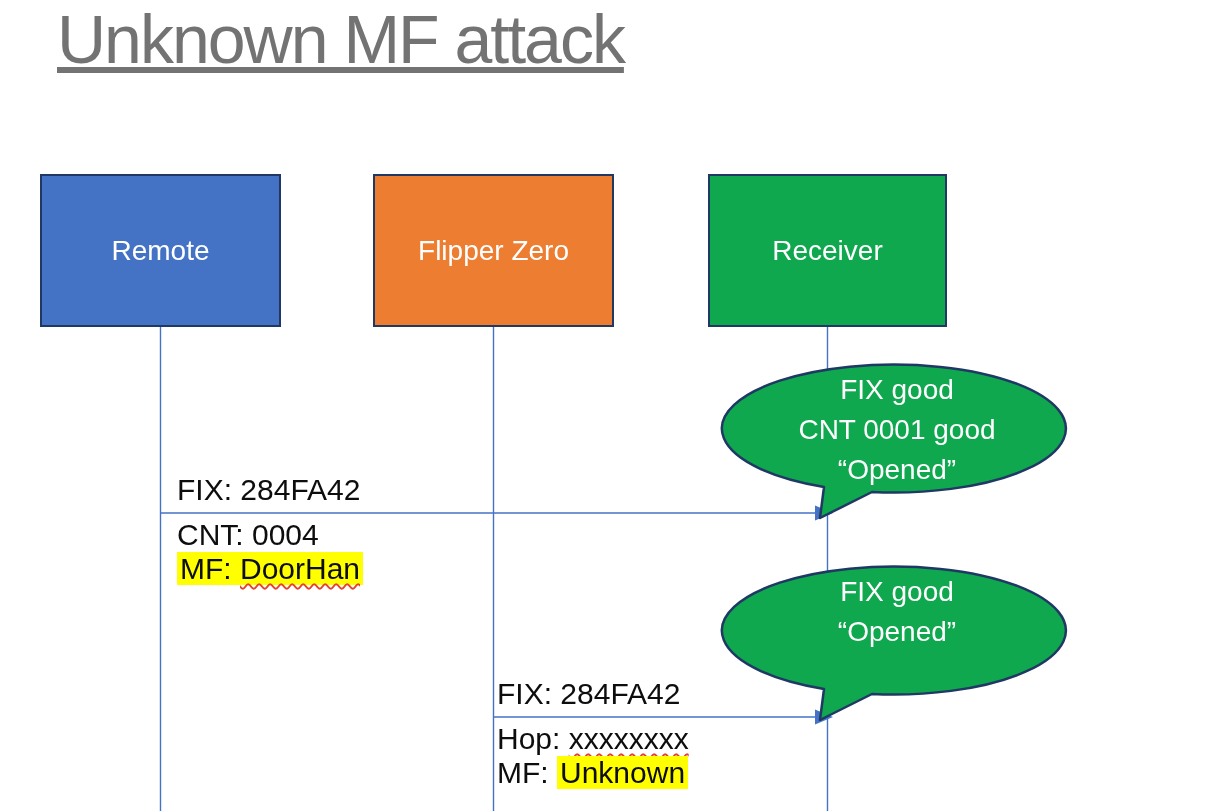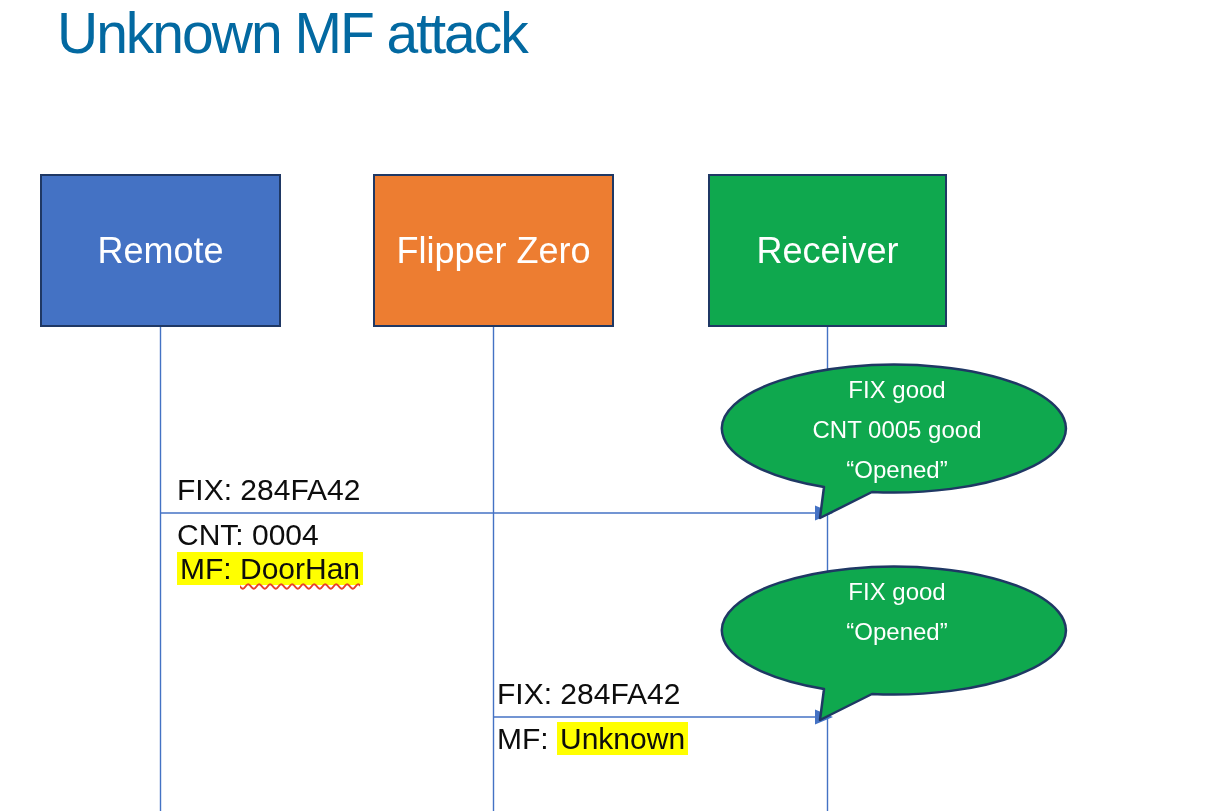--- a/index.html
+++ b/index.html
@@ -8,44 +8,45 @@
     position: relative;
     width: 1216px;
     height: 811px;
     background: #ffffff;
     overflow: hidden;
   }
   .page-title {
     position: absolute;
     left: 57px;
     top: 0px;
-    font-size: 57px;
+    font-size: 68px;
     font-weight: 300;
     letter-spacing: -2px;
-    color: #0369a1;
+    color: #737373;
     white-space: nowrap;
+    text-decoration: underline;
   }
   svg.diagram-canvas {
     position: absolute;
     left: 0; top: 0;
     width: 1216px;
     height: 811px;
   }
   .actor-box {
     position: absolute;
     top: 174px;
     width: 241px;
     height: 153px;
     border: 2px solid #1F3864;
     box-sizing: border-box;
     display: flex;
     align-items: center;
     justify-content: center;
     color: #ffffff;
-    font-size: 36px;
+    font-size: 28px;
   }
   .actor-remote   { left: 40px;  background: #4472C4; }
   .actor-flipper  { left: 373px; background: #ED7D31; }
   .actor-receiver { left: 708px; width: 239px; background: #0FA84E; }
   .msg-label {
     position: absolute;
     font-size: 30px;
     line-height: 34px;
     color: #0d0d0d;
     white-space: nowrap;
@@ -56,21 +57,21 @@
     text-decoration-style: wavy;
     text-decoration-color: #E8402A;
     text-decoration-thickness: 1.5px;
     text-underline-offset: 4px;
   }
   .callout-text {
     position: absolute;
     width: 344px;
     text-align: center;
     color: #ffffff;
-    font-size: 24px;
+    font-size: 28px;
     line-height: 40px;
   }
 </style>
 </head>
 <body>
 
 <div id="slide">
 
   <svg class="diagram-canvas" viewBox="0 0 1216 811" xmlns="http://www.w3.org/2000/svg">
 
@@ -102,26 +103,27 @@
   </div>
 
   <div class="msg-label" style="left:177px; top:473px;">FIX: 284FA42</div>
   <div class="msg-label" style="left:177px; top:518px;">
     <div><span>CNT: </span><span>0004</span></div>
     <div><span class="hl"><span>MF: </span><span class="sq">DoorHan</span></span></div>
   </div>
 
   <div class="msg-label" style="left:497px; top:677px;">FIX: 284FA42</div>
   <div class="msg-label" style="left:497px; top:722px;">
+    <div><span>Hop: </span><span class="sq">xxxxxxxx</span></div>
     <div><span>MF: </span><span class="hl">Unknown</span></div>
   </div>
 
   <div class="callout-text" style="left:725px; top:370px;">
     <div>FIX good</div>
-    <div>CNT 0005 good</div>
+    <div>CNT 0001 good</div>
     <div>“Opened”</div>
   </div>
   <div class="callout-text" style="left:725px; top:572px;">
     <div>FIX good</div>
     <div>“Opened”</div>
   </div>
 
 </div>
 
 </body></html>

